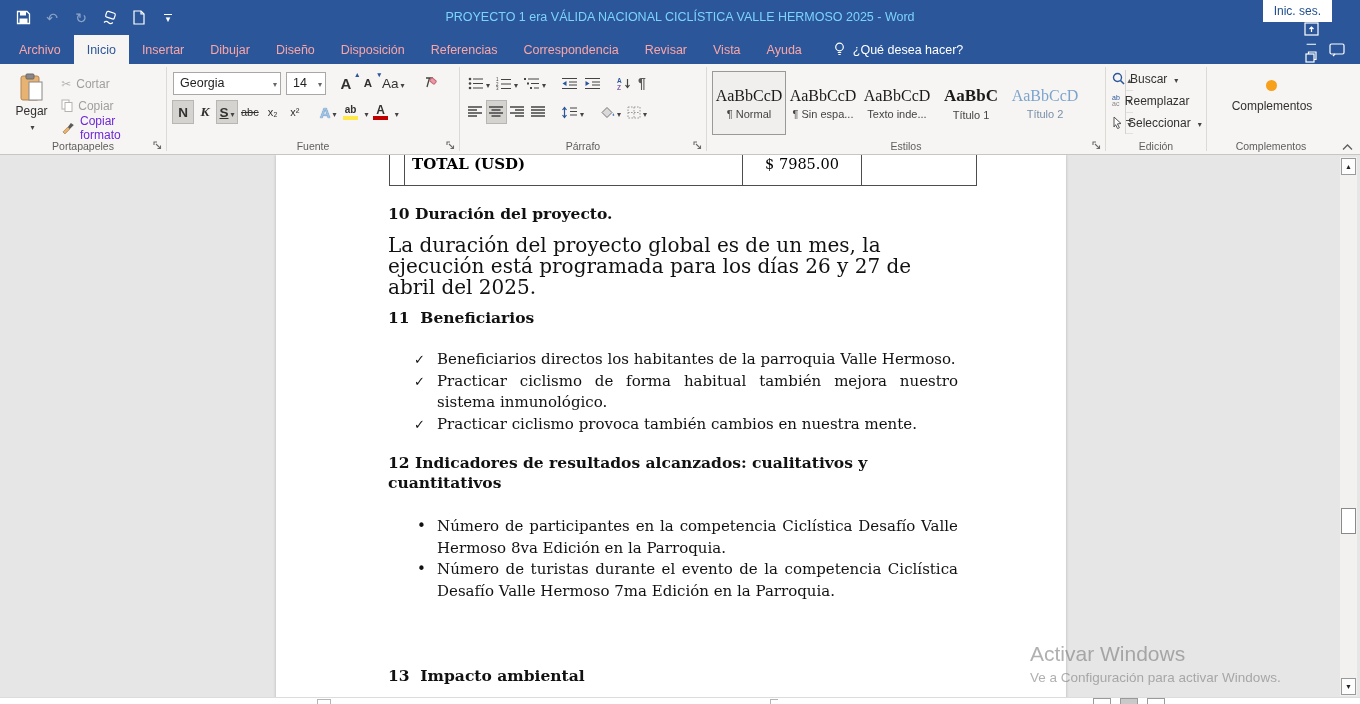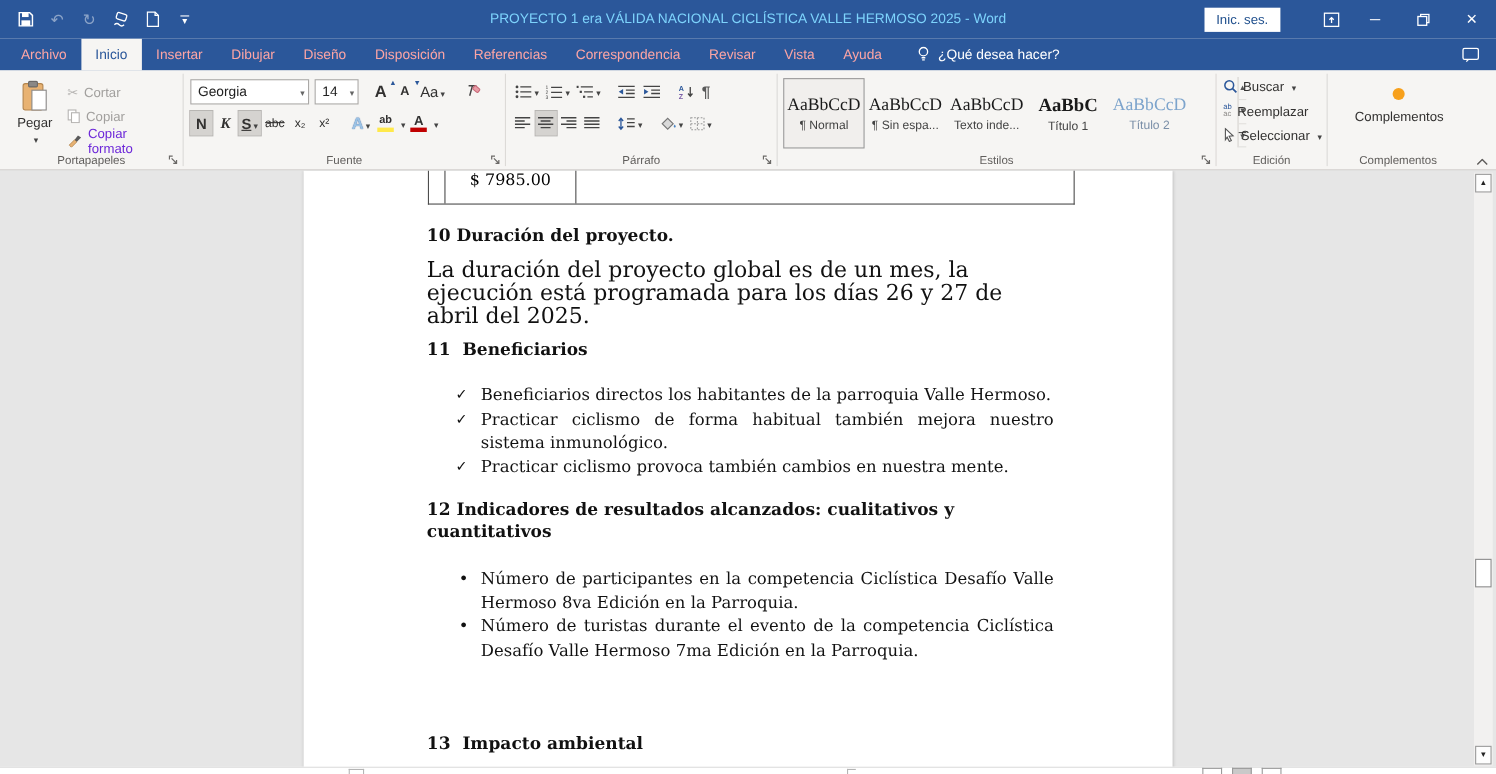--- a/index.html
+++ b/index.html
@@ -7,21 +7,21 @@
   body { font-family:"Liberation Sans",sans-serif; background:#e6e6e6; }
   .app { width:1360px; height:704px; display:flex; flex-direction:column; }
 
   
   .titlebar { height:35px; background:#2b579a; position:relative; display:flex; align-items:center; flex:none; }
   .qat { display:flex; align-items:center; gap:9px; padding-left:13px; color:#fff; }
   .qat .qbtn { display:flex; align-items:center; justify-content:center; width:20px; height:20px; font-size:14px; color:#fff; }
   .qat .dim { opacity:.45; }
   .qat .qat-caret { font-size:9px; display:flex; flex-direction:column; align-items:center; line-height:4px; }
   .win-title { position:absolute; left:50%; transform:translateX(-50%); top:10px; font-size:12.5px; color:#7dd3fc; white-space:nowrap; }
-  .tb-right { position:absolute; right:0; top:0; height:35px; display:flex; align-items:center; }
+  .tb-right { position:absolute; right:0; top:0; height:35px; display:flex; align-items:center;flex-direction:column; }
   .signin { background:#fff; color:#1e4e8c; border:none; font-size:12px; padding:4px 11px; font-family:inherit; margin-right:28px; }
   .winbtn { width:44px; height:35px; display:flex; align-items:center; justify-content:center; color:#fff; font-size:13px; }
   .ribopt { width:36px; }
 
   
   .tabrow { height:29px; background:#2b579a; display:flex; align-items:stretch; flex:none; }
   .tab { display:flex; align-items:center; padding:0 13px; font-size:12.5px; color:#fca5a5; cursor:default; }
   .tab:first-child { margin-left:6px; }
   .tab.active { background:#f6f5f3; color:#2b579a; }
   .tellme { display:flex; align-items:center; gap:7px; color:#fff; font-size:12.5px; margin-left:18px; }
@@ -510,20 +510,21 @@
           <path d="M1 5.5L5.5 1 10 5.5" fill="none" stroke="#605e5c" stroke-width="1.3"></path>
         </svg>
     </span>
   </div>
 
   <div class="workspace">
     <div class="page">
 
       <div class="doc-table">
         <div class="tcell tc0"></div>
+        <div class="tcell tc1">TOTAL (USD)</div>
         <div class="tcell tc2">$ 7985.00</div>
         <div class="tcell tc3"></div>
       </div>
 
       <div class="doc-text">
         <div class="h h10">10 Duración del proyecto.</div>
         <div class="p p10">La duración del proyecto global es de un mes, la ejecución está programada para los días 26 y 27 de abril del 2025.</div>
 
         <div class="h h11">11  Beneficiarios</div>
         <div class="list">
@@ -551,20 +552,24 @@
             <span class="mark bul">•</span>
             <span class="txt">Número de turistas durante el evento de la competencia Ciclística Desafío Valle Hermoso 7ma Edición en la Parroquia.</span>
           </div>
         </div>
 
         <div class="h h13">13  Impacto ambiental</div>
         <div class="p p13">Ninguno.</div>
       </div>
     </div>
 
+    <div class="wm">
+      <div class="wm1">Activar Windows</div>
+      <div class="wm2">Ve a Configuración para activar Windows.</div>
+    </div>
 
     <div class="vscroll">
       <span class="scr-btn scr-up">▲</span>
       <span class="thumb"></span>
       <span class="scr-btn scr-dn">▼</span>
     </div>
 
     <div class="strip">
       <span class="m1"></span>
       <span class="m2"></span>

